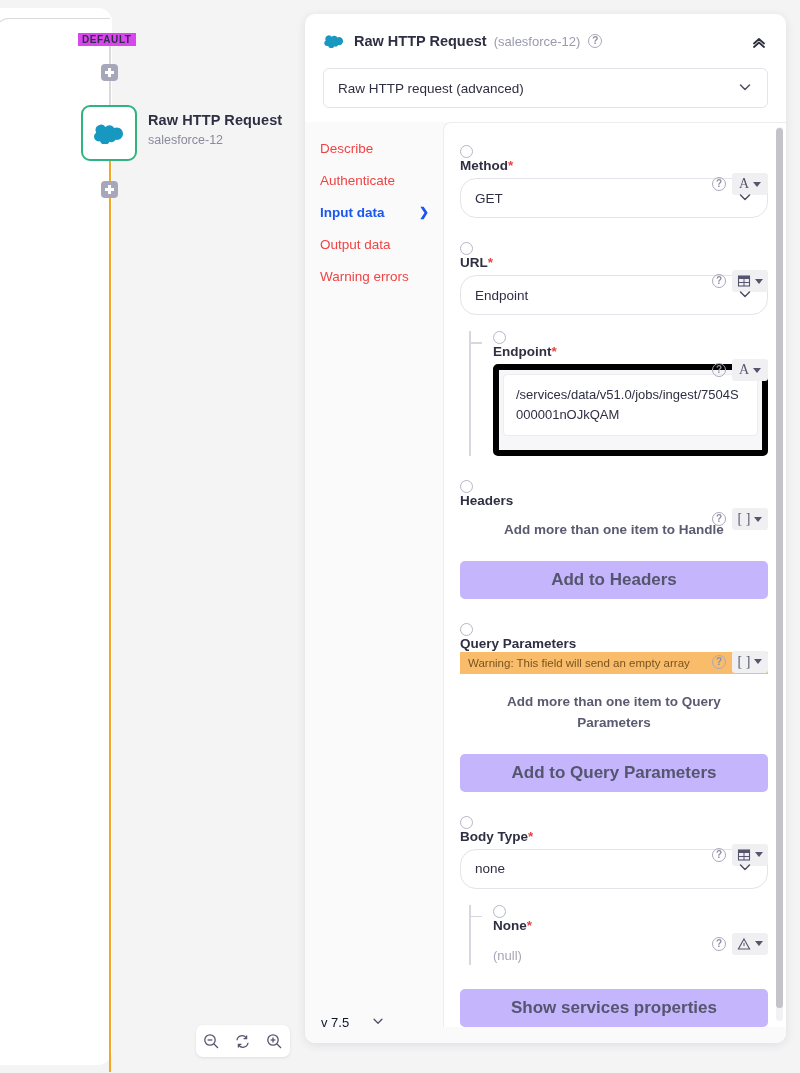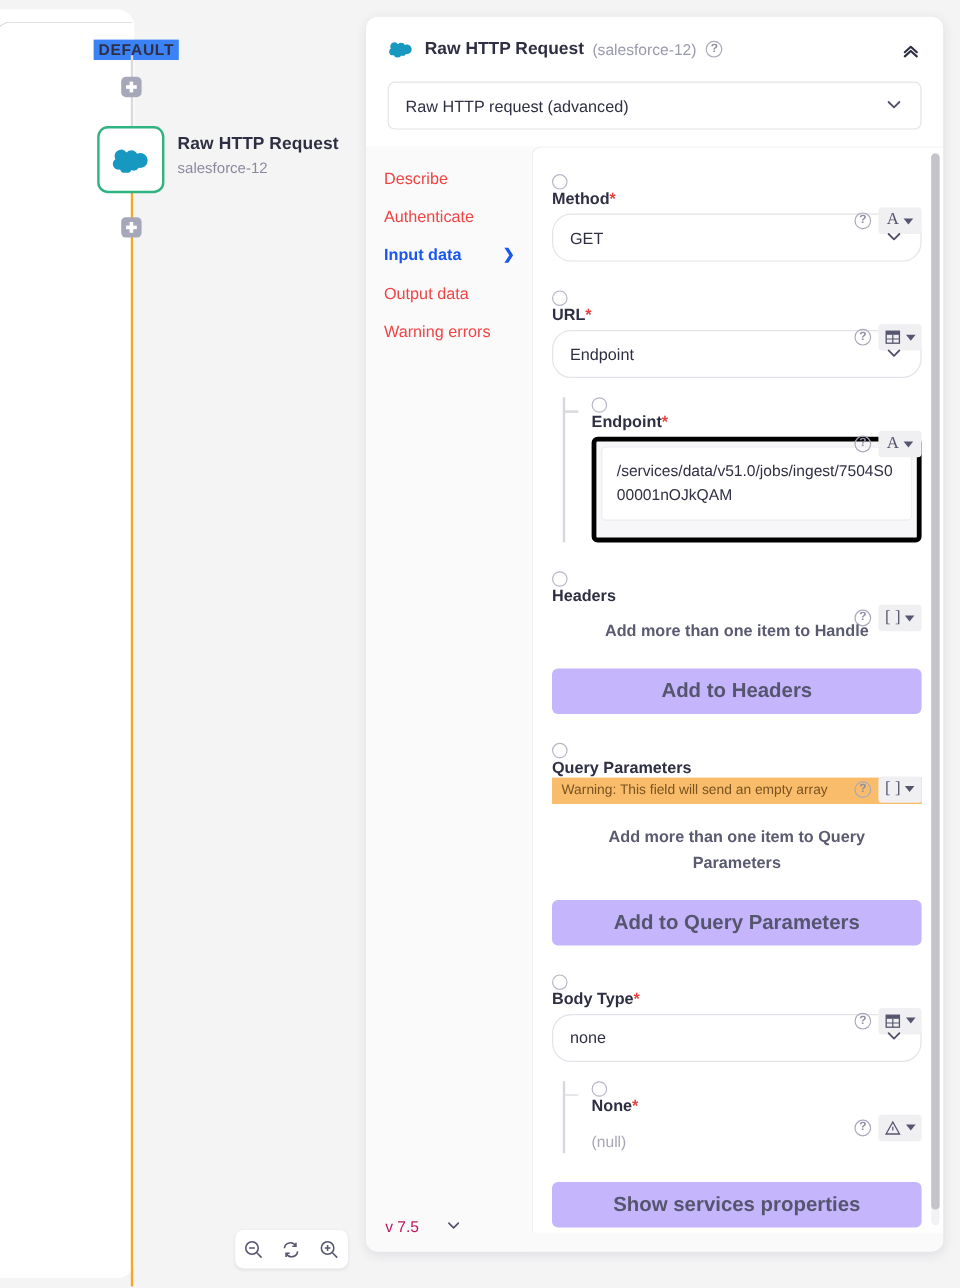--- a/index.html
+++ b/index.html
@@ -27,24 +27,24 @@
     position: absolute;
     border: 1.6px solid #d9d9de;
     border-right: none; border-bottom: none;
     border-top-left-radius: 14px;
   }
   #branch-1 { left: -5px; top: 18px; width: 115px; height: 60px; }
 
   .default-label {
     position: absolute;
     left: 78px; top: 33px;
-    font-size: 13px; font-weight: 700;
+    font-size: 10px; font-weight: 700;
     letter-spacing: .6px;
     color: #2f2f43;
-    background: #3b82f6;
+    background: #d946ef;
     padding: 1px 4px;
   }
 
   .conn {
     position: absolute; left: 109px; width: 2px;
   }
   #conn-grey-top { top: 46px; height: 64px; background: #d9d9de; }
   #conn-orange-bottom { top: 160px; height: 912px; background: #f5a623; }
 
   .plus-btn {
@@ -170,21 +170,21 @@
     padding-right: 14px;
   }
   .nav-item.active {
     color: #1a56f0; font-weight: 700;
   }
   .nav-item .nav-chev { margin-left: auto; color: #1a56f0; font-weight: 700; font-size: 12px; }
 
   #version {
     position: absolute; left: 16px; bottom: 12px;
     display: flex; align-items: center; gap: 22px;
-    font-size: 13px; color: #be185d; cursor: pointer;
+    font-size: 13px; color: #0f172a; cursor: pointer;
   }
 
   
   #form-wrap {
     flex: 1;
     margin: 0 0 16px 0;
     background: #ffffff;
     border-top-left-radius: 8px;
     border: 1px solid #ececf1;
     border-right: none; border-bottom: none;
@@ -256,21 +256,21 @@
     width: 1.5px; height: 100%;
     background: #d7d7de;
   }
   .tree-elbow {
     position: absolute; left: 0; top: 11px;
     width: 13px; height: 1.5px;
     background: #d7d7de;
   }
 
   .textarea-shell {
-    border: 4px solid #000000;
+    border: 6px solid #000000;
     border-radius: 5px;
     background: #f7f7f9;
     padding: 0;
   }
   .textarea-inner {
     background: #ffffff;
     border: 1px solid #ececf1;
     border-radius: 4px;
     margin: 4px 4px 0 4px;
     padding: 10px 12px 11px 12px;

